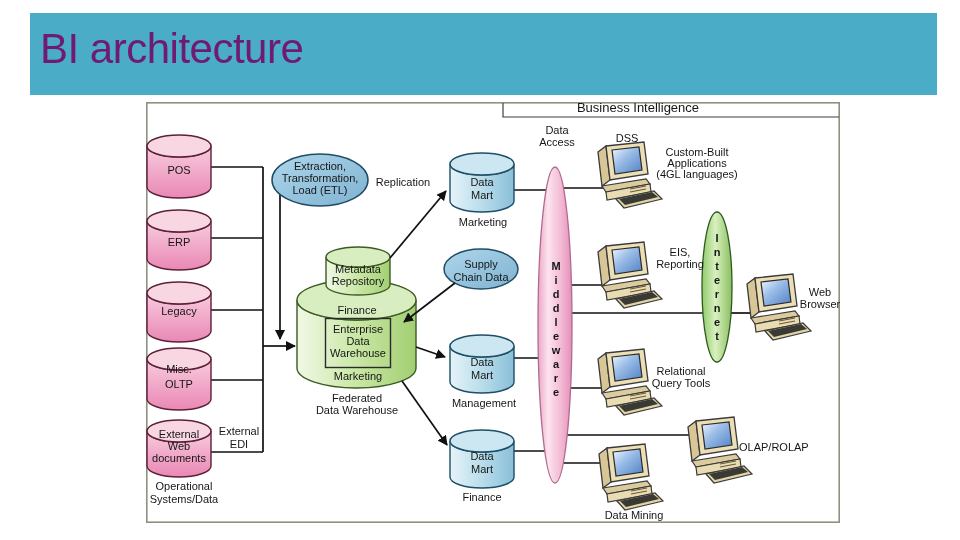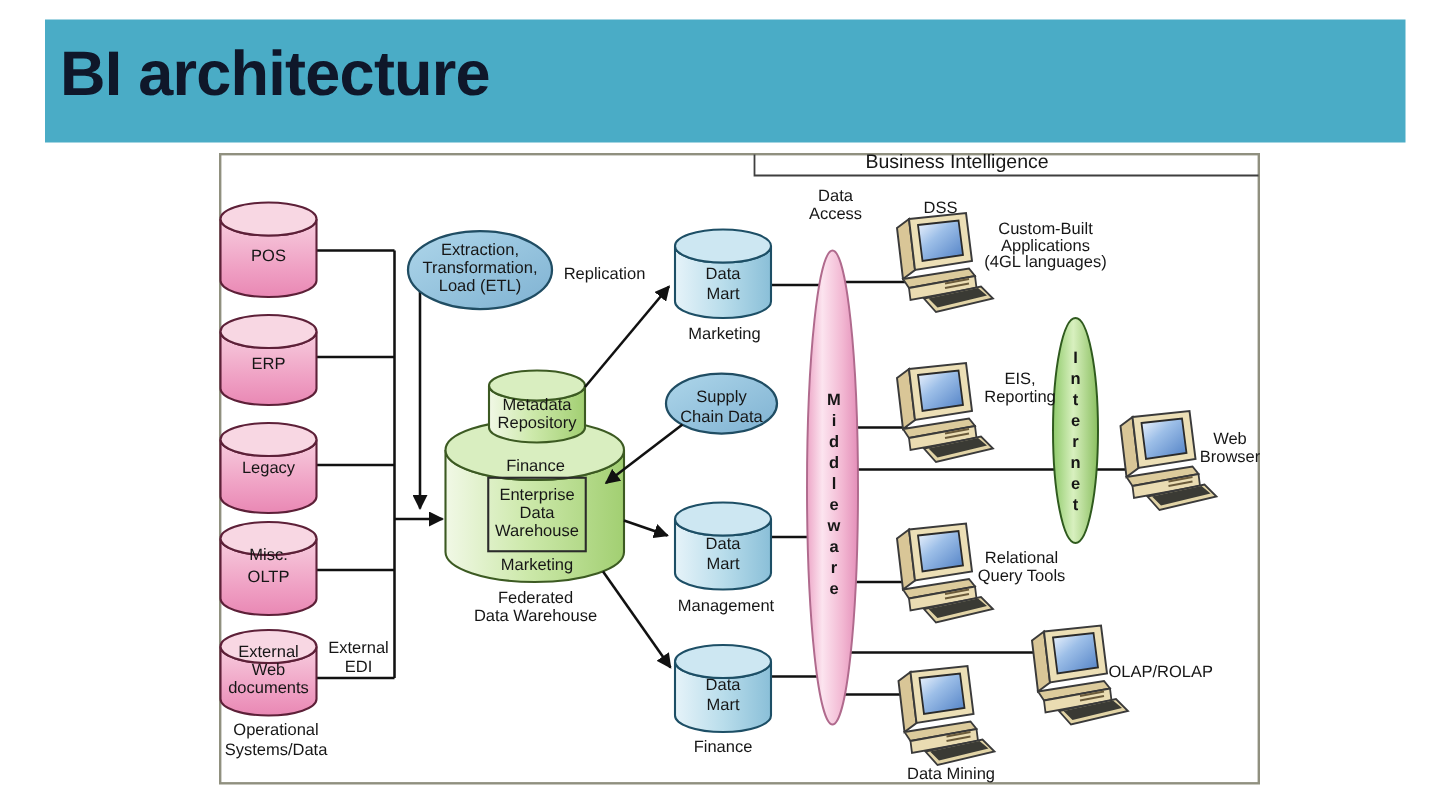--- a/index.html
+++ b/index.html
@@ -1,20 +1,20 @@
 <!DOCTYPE html>
 <html><head>
 <meta charset="utf-8">
 <style>
   html,body{margin:0;padding:0;}
   body{width:960px;height:540px;background:#ffffff;position:relative;overflow:hidden;
        font-family:"Liberation Sans",sans-serif;}
   .titlebar{position:absolute;left:30px;top:13px;width:907px;height:82px;background:#4aacc6;}
-  .titlebar h1{margin:0;padding:15px 0 0 10px;font-size:42px;line-height:1.0;font-weight:700;
-       letter-spacing:-0.5px;color:#0f172a;font-family:"Liberation Sans",sans-serif;}
+  .titlebar h1{margin:0;padding:15px 0 0 10px;font-size:42px;line-height:1.0;font-weight:400;
+       letter-spacing:-0.5px;color:#701a75;font-family:"Liberation Sans",sans-serif;}
   svg.diagram{position:absolute;left:140px;top:95px;}
   svg text{font-family:"Liberation Sans",sans-serif;font-size:11px;fill:#161616;}
   text.mid{text-anchor:middle;}
   text.big{font-size:13px;}
   text.stk{font-weight:bold;text-anchor:middle;}
   .cyl-pink{fill:url(#gPink);stroke:#5d2038;stroke-width:1.4;}
   .cyl-pink-top{fill:#f8d7e3;stroke:#5d2038;stroke-width:1.4;}
   .cyl-green{fill:url(#gGreen);stroke:#3c5a22;stroke-width:1.4;}
   .cyl-green-top{fill:#d9eec0;stroke:#3c5a22;stroke-width:1.4;}
   .cyl-blue{fill:url(#gBlue);stroke:#1d4f66;stroke-width:1.4;}

